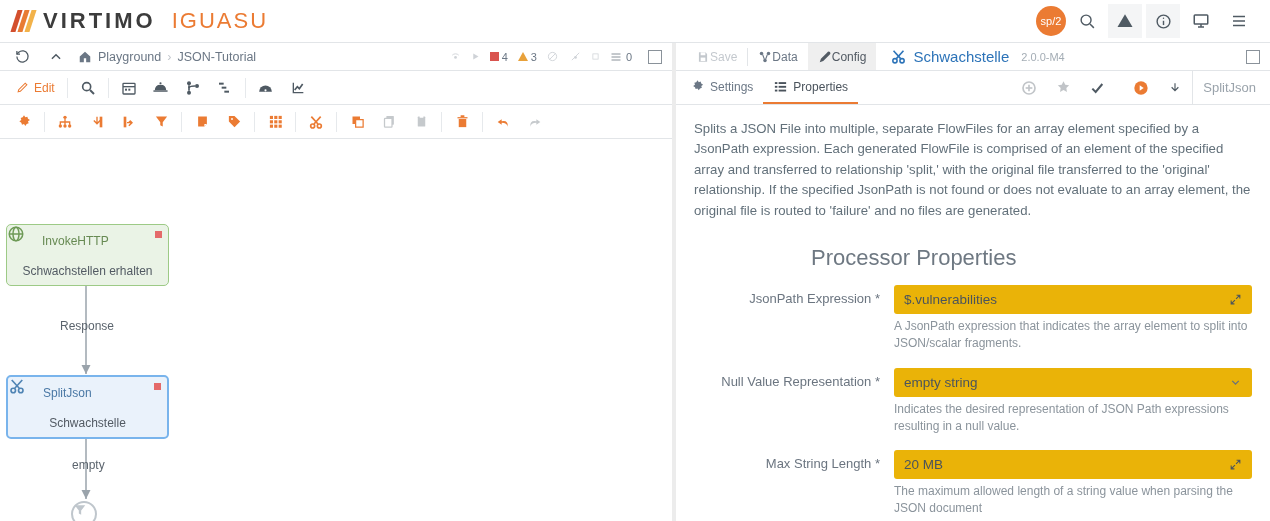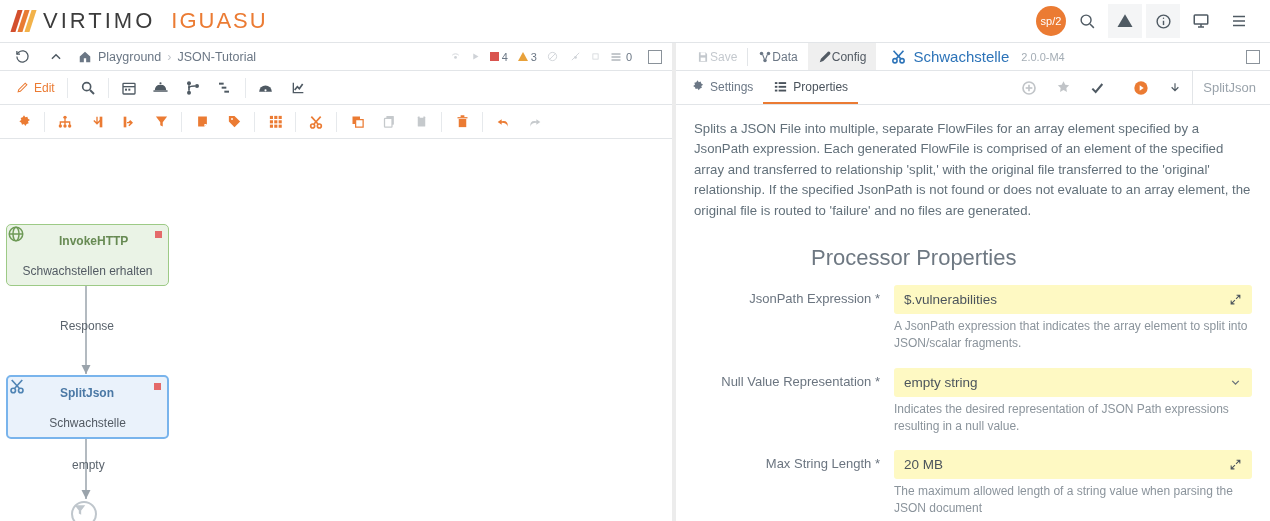--- a/index.html
+++ b/index.html
@@ -20,21 +20,21 @@
   *{box-sizing:border-box;}
   html,body{margin:0;padding:0;font-family:"Segoe UI",Arial,sans-serif;font-size:13px;color:var(--text);background:var(--bg);height:100%;}
   body{width:1270px;height:521px;overflow:hidden;position:relative;}
 
   
   .app-header{height:43px;display:flex;align-items:center;padding:0 14px;border-bottom:1px solid var(--border);}
   .logo-wrap{display:flex;align-items:center;gap:10px;}
   .logo-stripes{display:flex;gap:2px;}
   .stripe{width:5px;height:22px;transform:skewX(-18deg);}
   .s1{background:#d34f2d;} .s2{background:#e87b33;} .s3{background:#f2b24a;}
-  .logo-text{font-size:22px;letter-spacing:3px;color:#3c3c3c;font-weight:400;}
+  .logo-text{font-size:22px;letter-spacing:3px;color:#3c3c3c;font-weight:700;}
   .logo-product{font-size:22px;letter-spacing:2px;color:var(--orange);font-weight:300;margin-left:6px;}
   .header-right{margin-left:auto;display:flex;align-items:center;gap:4px;}
   .chip{width:30px;height:30px;border-radius:50%;background:var(--orange);color:#fff;display:flex;align-items:center;justify-content:center;font-size:11px;font-weight:500;}
   .hdr-btn{width:34px;height:34px;display:flex;align-items:center;justify-content:center;color:var(--toolbar-icon);cursor:pointer;}
   .hdr-btn.greybg{background:var(--light-grey);}
   svg{display:block;}
 
   
   .workspace{display:flex;height:calc(100% - 43px);}
   .left-pane{width:676px;position:relative;border-right:4px solid #ececec;}
@@ -61,21 +61,21 @@
   .tool{width:32px;height:30px;display:flex;align-items:center;justify-content:center;color:var(--toolbar-icon);cursor:pointer;position:relative;}
   .tool.orange{color:var(--orange);}
   .edit-btn{display:flex;align-items:center;gap:5px;color:var(--orange);padding:0 8px;height:30px;font-size:12px;cursor:pointer;}
   .vdiv{width:1px;height:20px;background:#e6e9ec;margin:0 4px;}
 
   
   .canvas{position:relative;height:calc(100% - 28px - 34px - 34px);background:#fff;}
   .canvas svg{position:absolute;top:0;left:0;}
 
   .node{position:absolute;width:163px;border-radius:5px;border:1px solid;background:#fff;font-size:12px;}
-  .node .title{display:flex;align-items:center;gap:7px;padding:6px 25px;border-radius:5px 5px 0 0;font-weight:bold;}
+  .node .title{display:flex;align-items:center;gap:7px;padding:6px 8px;border-radius:5px 5px 0 0;}
   .node .title .dot{position:absolute;right:6px;top:6px;width:7px;height:7px;background:#e46a6a;}
   .node .sub{padding:7px 0;text-align:center;color:#525a63;}
   .node-green{border-color:var(--node-green-border);background:var(--node-green-bg);}
   .node-green .title{color:#678a53;}
   .node-blue{border:2px solid var(--node-blue-border);background:var(--node-blue-bg);}
   .node-blue .title{color:#4a78a5;}
   .node-ico{width:20px;height:20px;display:flex;align-items:center;justify-content:center;}
 
   .edge-label{position:absolute;font-size:12px;color:#5b646d;}
   .funnel-ico{position:absolute;width:26px;height:26px;border:2px solid var(--funnel-grey);border-radius:50%;display:flex;align-items:center;justify-content:center;color:var(--funnel-grey);background:#fff;}
@@ -100,21 +100,21 @@
   .rp-action.dim{opacity:.35;}
   .rp-procname{display:flex;align-items:center;color:#9aa3ab;font-size:13px;padding:0 10px;border-left:1px solid var(--border);}
 
   .rp-body{padding:14px 18px 20px 18px;overflow:auto;height:calc(100% - 28px - 34px);color:#5b646d;}
   .desc{line-height:1.55;color:#62707a;font-size:13.2px;}
 
   .section-title{font-size:22px;color:#6e7882;margin:24px 0 14px 117px;font-weight:400;}
   .prop{display:flex;margin-bottom:16px;}
   .prop-label{width:200px;text-align:right;padding:6px 14px 0 0;color:#6b7580;font-size:13px;}
   .prop-body{flex:1;}
-  .prop-input{display:flex;align-items:center;background:#fef9c3;border-radius:3px;padding:7px 10px;color:#4b545c;font-size:13.5px;}
+  .prop-input{display:flex;align-items:center;background:#eab308;border-radius:3px;padding:7px 10px;color:#4b545c;font-size:13.5px;}
   .prop-input .caret{margin-left:auto;color:#6a737b;}
   .prop-input .ext{margin-left:auto;color:#4b545c;}
   .prop-help{font-size:12px;color:#8b949c;line-height:1.4;margin-top:4px;}
 </style>
 </head>
 <body>
 
 <div class="app-header">
   <div class="logo-wrap">
     <div class="logo-stripes">

